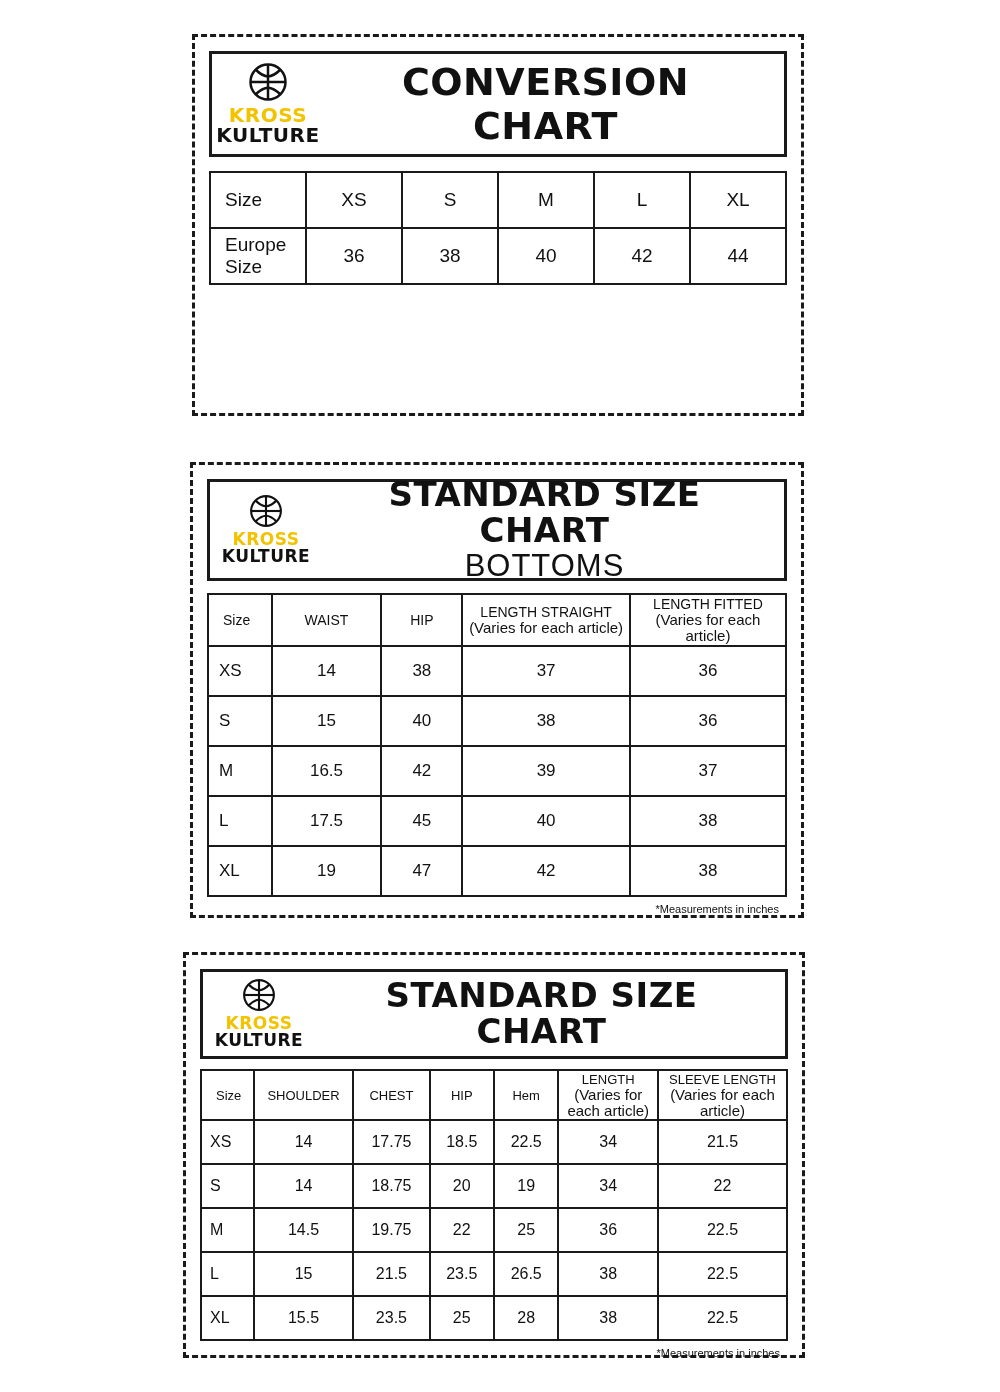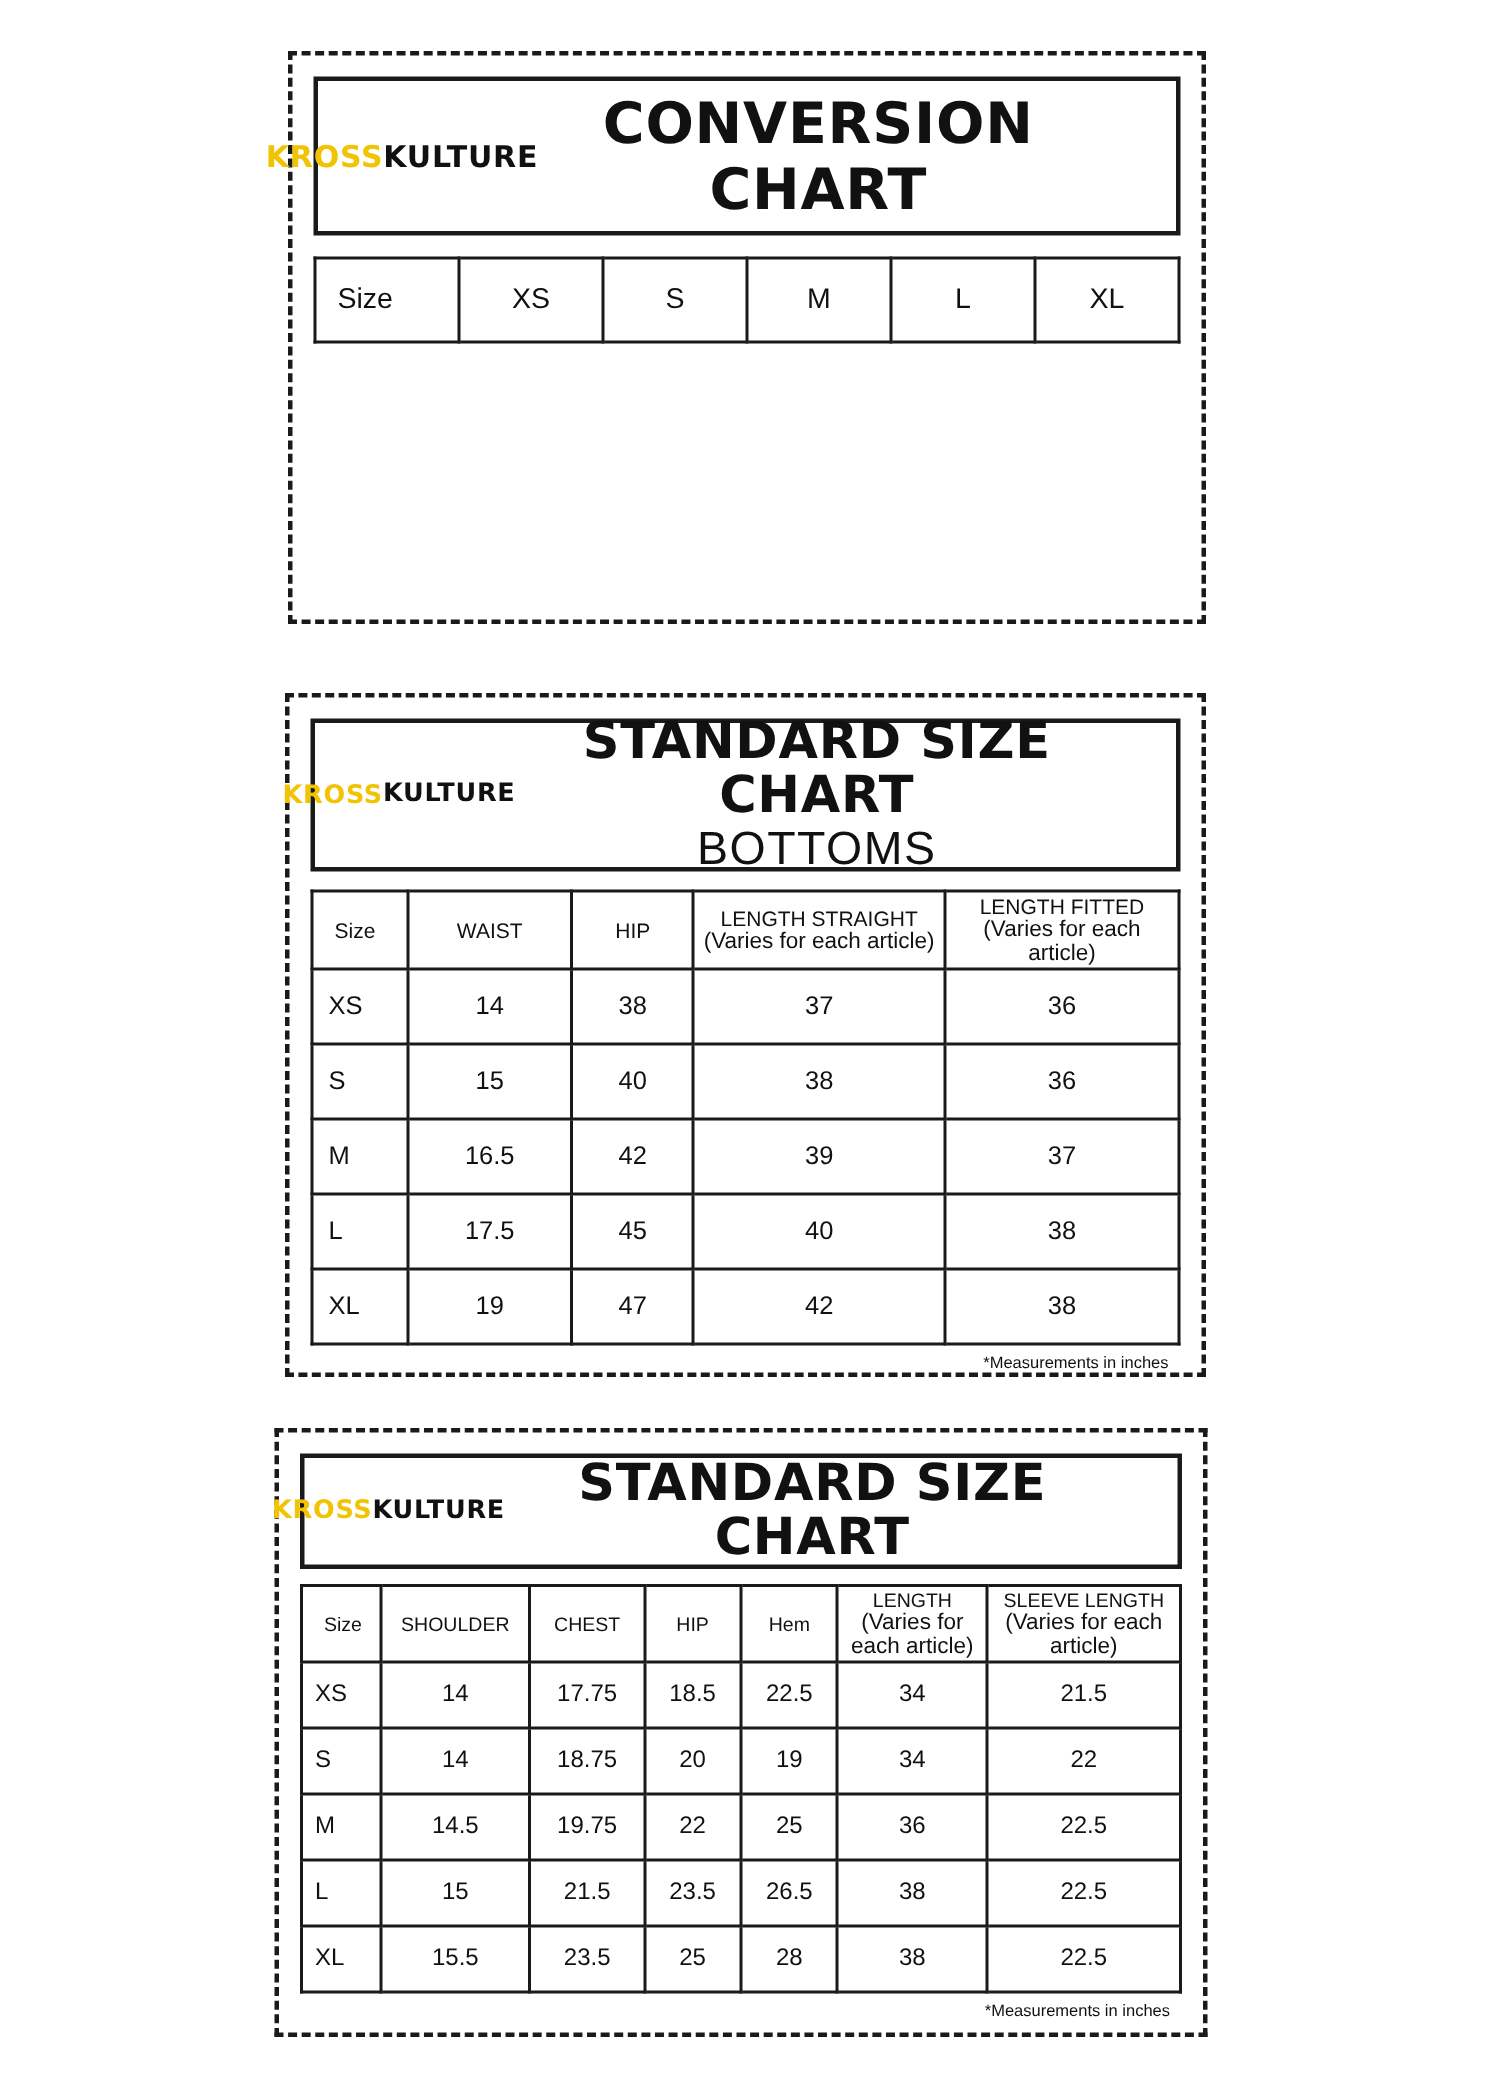--- a/index.html
+++ b/index.html
@@ -47,21 +47,21 @@
     display: flex;
     align-items: center;
     border: 3px solid #1a1a1a;
     box-sizing: border-box;
     background: #fff;
   }
   .logo-box {
     width: 108px;
     flex: 0 0 108px;
     display: flex;
-    flex-direction: row;
+    flex-direction: column;
     align-items: center;
     justify-content: center;
     padding: 6px 2px 6px 2px;
   }
   .logo-ball {
     width: 40px;
     height: 40px;
     margin-bottom: 3px;
   }
   .logo-kross {
@@ -208,20 +208,28 @@
 
       <table class="sizetable">
         <tbody>
           <tr>
             <td class="rowlabel">Size</td>
             <td>XS</td>
             <td>S</td>
             <td>M</td>
             <td>L</td>
             <td>XL</td>
+          </tr>
+          <tr>
+            <td class="rowlabel">Europe Size</td>
+            <td>36</td>
+            <td>38</td>
+            <td>40</td>
+            <td>42</td>
+            <td>44</td>
           </tr>
         </tbody>
       </table>
 
     </div>
   </div>
 
   <div class="card" id="card-bottoms">
     <div class="card-inner" style="border:none;">
 

